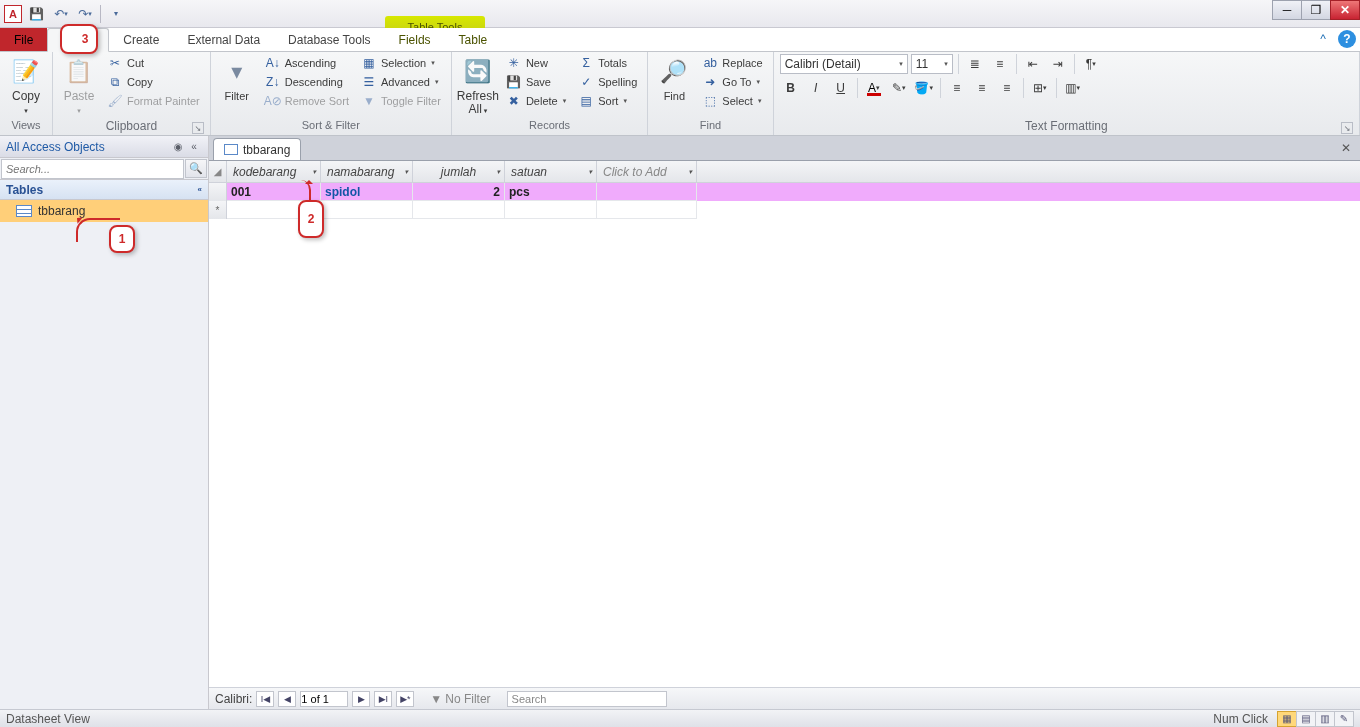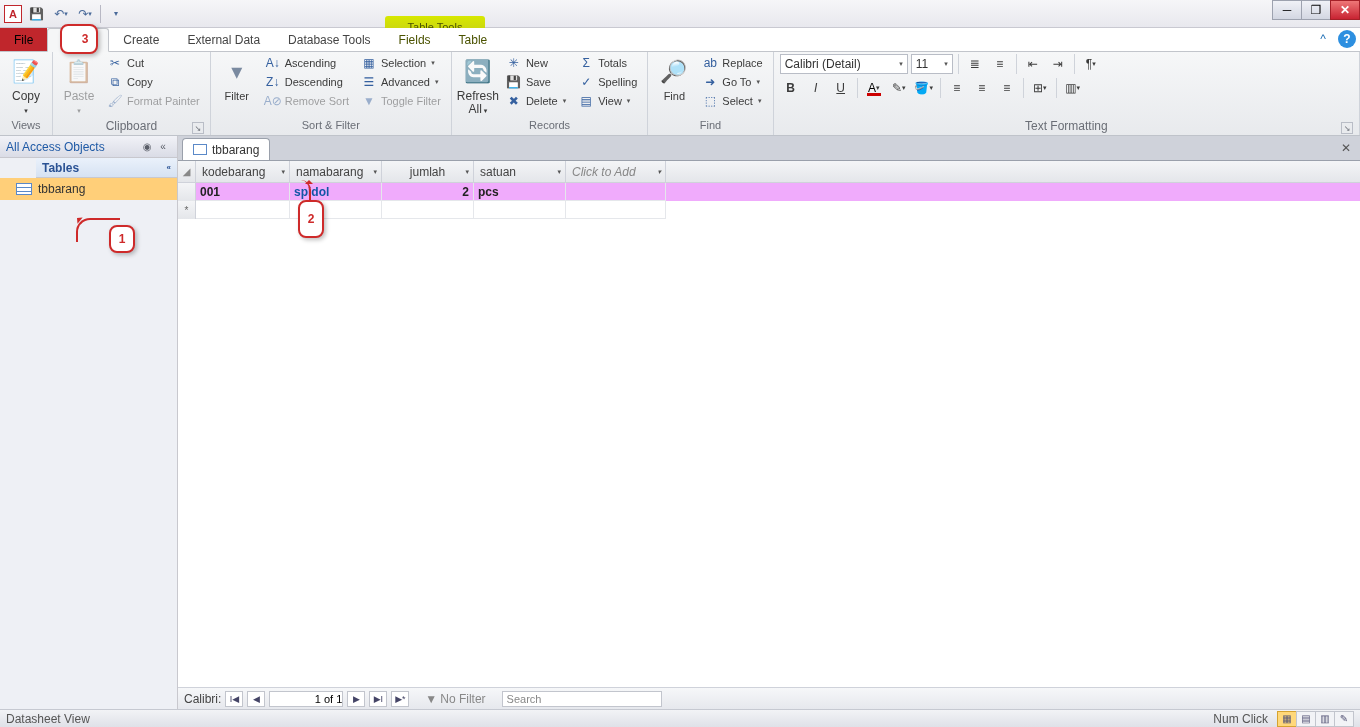--- a/index.html
+++ b/index.html
@@ -64,59 +64,59 @@
 .arrow { position: absolute; z-index: 49; }
 .arrow.a1 { left: 76px; top: 218px; width: 44px; height: 24px; border-top: 2px solid #ce2a2a; border-left: 2px solid #ce2a2a; border-top-left-radius: 14px; }
 .arrow.a1::before { content: ""; position: absolute; left: -5px; top: -6px; border: 4px solid transparent; border-bottom-color: #ce2a2a; transform: rotate(310deg); }
 .arrow.a2 { left: 293px; top: 180px; width: 18px; height: 32px; border-right: 2px solid #ce2a2a; border-top-right-radius: 10px; }
 .arrow.a2::before { content: ""; position: absolute; right: -4px; top: -4px; border: 4px solid transparent; border-bottom-color: #ce2a2a; }
 
 
 .workspace { position: absolute; top: 136px; bottom: 18px; left: 0; right: 0; display: flex; }
 
 
-.navpane { width: 178px; border-right: 1px solid #c8c8ce; background: #eef0f5; display: flex; flex-direction: column; }
+.navpane { width: 209px; border-right: 1px solid #c8c8ce; background: #eef0f5; display: flex; flex-direction: column; }
 .navpane-hdr { height: 22px; background: linear-gradient(#f1f2f7,#dadce6); border-bottom: 1px solid #c8c8ce; display: flex; align-items: center; padding: 0 6px; color: #1f5aa6; font-size: 12px; }
 .navpane-hdr .spacer { flex: 1; }
 .navpane-hdr .nic { width: 16px; height: 16px; display: flex; align-items: center; justify-content: center; cursor: pointer; color: #5a5e68; font-size: 10px; }
 .nav-search { height: 22px; display: flex; border-bottom: 1px solid #c8c8ce; }
 .nav-search input { flex: 1; border: 1px solid #c2c5cd; margin: 1px; padding: 0 4px; font-size: 11px; font-style: italic; color: #888; height: 20px; }
 .nav-search .sbtn { width: 22px; border: 1px solid #c2c5cd; margin: 1px 1px 1px 0; background: linear-gradient(#f6f6f8,#e2e4eb); display: flex; align-items: center; justify-content: center; color: #5c7aa8; cursor: pointer; font-size: 11px; }
-.nav-group { height: 20px; background: linear-gradient(#eaf1fb,#d6e2f2); border-bottom: 1px solid #c8c8ce; display: flex; align-items: center; padding: 0 6px; color: #2a5294; font-weight: bold; font-size: 11px; margin-left: 36px; }
+.nav-group { height: 20px; background: linear-gradient(#eaf1fb,#d6e2f2); border-bottom: 1px solid #c8c8ce; display: flex; align-items: center; padding: 0 6px; color: #2a5294; font-weight: bold; font-size: 11px; }
 .nav-group .spacer { flex: 1; }
 .nav-item { height: 22px; display: flex; align-items: center; gap: 6px; padding: 0 8px 0 16px; cursor: pointer; font-size: 12px; color: #333; }
 .nav-item.selected { background: #ffcf79; }
 .nav-item .tic { width: 16px; height: 12px; background: #fff; border: 1px solid #5b89c8; position: relative; }
 .nav-item .tic::before { content: ""; position: absolute; left: 0; right: 0; top: 3px; height: 1px; background: #5b89c8; }
 .nav-item .tic::after { content: ""; position: absolute; left: 0; right: 0; top: 7px; height: 1px; background: #5b89c8; }
 
 
 .docarea { flex: 1; display: flex; flex-direction: column; background: #bfc3cb; }
 .doctabs { height: 24px; background: #cfd2da; display: flex; align-items: flex-end; padding-left: 4px; position: relative; }
 .doctab { height: 22px; background: #fff; border: 1px solid #9aa0ab; border-bottom: none; border-top-left-radius: 4px; border-top-right-radius: 4px; display: flex; align-items: center; gap: 5px; padding: 0 10px; font-size: 12px; color: #333; cursor: pointer; }
 .doctab .tic { width: 14px; height: 11px; background: #fff; border: 1px solid #5b89c8; position: relative; }
 .doctabs .closex { position: absolute; right: 6px; top: 4px; width: 16px; height: 16px; display: flex; align-items: center; justify-content: center; color: #555; cursor: pointer; }
 
 .datasheet { flex: 1; background: #fff; border-top: 1px solid #9aa0ab; display: flex; flex-direction: column; overflow: hidden; }
 .ds-head { display: flex; height: 22px; background: linear-gradient(#f4f5f7,#e4e6ea); border-bottom: 1px solid #cfd2da; }
 .rowhdr { width: 18px; border-right: 1px solid #cfd2da; background: linear-gradient(#f4f5f7,#e4e6ea); display: flex; align-items: center; justify-content: center; color: #888; font-size: 10px; }
-.colhdr { border-right: 1px solid #cfd2da; display: flex; align-items: center; padding: 0 6px; color: #444; font-size: 12px; cursor: pointer; position: relative; }
+.colhdr { border-right: 1px solid #cfd2da; display: flex; align-items: center; padding: 0 6px; color: #444; font-size: 12px; cursor: pointer; position: relative; font-style: italic; }
 .colhdr .cdd { position: absolute; right: 4px; font-size: 7px; color: #555; }
 .colhdr.add { color: #888; font-style: italic; }
 .ds-row { display: flex; height: 18px; }
 .ds-row.sel { background: #f0abfc; font-weight: bold; }
 .cell { border-right: 1px solid #e5e7eb; border-bottom: 1px solid #e5e7eb; padding: 0 4px; display: flex; align-items: center; font-size: 12px; color: #222; overflow: hidden; }
 .cell.num { justify-content: flex-end; }
 .cell.hl { color: #1156a6; }
 .ds-row .rowhdr.star { color: #666; }
 
 
 .recnav { height: 22px; background: linear-gradient(#f6f7f9,#e6e8ed); border-top: 1px solid #cfd2da; display: flex; align-items: center; gap: 4px; padding: 0 6px; font-size: 11px; color: #444; }
 .recnav .nbtn { width: 18px; height: 16px; border: 1px solid #c2c5cd; background: #fff; display: flex; align-items: center; justify-content: center; cursor: pointer; font-size: 9px; color: #446; }
-.recnav input { width: 74px; height: 16px; border: 1px solid #c2c5cd; text-align: right; font-size: 11px; }
+.recnav input { width: 48px; height: 16px; border: 1px solid #c2c5cd; text-align: left; font-size: 11px; }
 .recnav .filter { display: flex; align-items: center; gap: 3px; color: #888; }
 .recnav .search { flex: 0 0 160px; }
 .recnav .search input { width: 100%; text-align: left; padding: 0 4px; color: #888; font-style: normal; }
 
 
 .statusbar { position: absolute; left: 0; right: 0; bottom: 0; height: 18px; background: linear-gradient(#f2f3f6,#dfe1e8); border-top: 1px solid #c6c9d1; display: flex; align-items: center; padding: 0 6px; font-size: 11px; color: #555; }
 .statusbar .spacer { flex: 1; }
 .viewbtns { display: flex; gap: 0; }
 .viewbtns .vb { width: 20px; height: 16px; border: 1px solid #c2c5cd; display: flex; align-items: center; justify-content: center; font-size: 10px; color: #557; cursor: pointer; margin-left: -1px; background: #f2f3f6; }
 .viewbtns .vb.active { background: #ffd87a; border-color: #d6a330; }
@@ -264,21 +264,21 @@
         <div class="smallbtn">
             <span class="sic">Σ</span>
             <span class="slbl">Totals</span>
           </div>
         <div class="smallbtn">
             <span class="sic">✓</span>
             <span class="slbl">Spelling</span>
           </div>
         <div class="smallbtn">
             <span class="sic">▤</span>
-            <span class="slbl">View</span>
+            <span class="slbl">Sort</span>
             <span class="dd">▾</span>
           </div>
       </div>
     </div>
     <div class="rgroup-label">Records</div>
   </div>
 
   <div class="rgroup">
     <div class="rgroup-body">
       <div class="bigbtn">
@@ -364,20 +364,24 @@
 <div class="callout c2">2</div>
 
 <div class="workspace">
 
   <div class="navpane">
     <div class="navpane-hdr">
       <span>All Access Objects</span>
       <span class="spacer"></span>
       <span class="nic">◉</span>
       <span class="nic">«</span>
+    </div>
+    <div class="nav-search">
+      <input placeholder="Search..." style="">
+      <div class="sbtn">🔍</div>
     </div>
     <div class="nav-group">
       <span>Tables</span>
         <span class="spacer"></span>
         <span style="font-size:8px">«</span>
     </div>
     <div class="nav-item selected">
       <span class="tic"></span>
       <span>tbbarang</span>
     </div>

